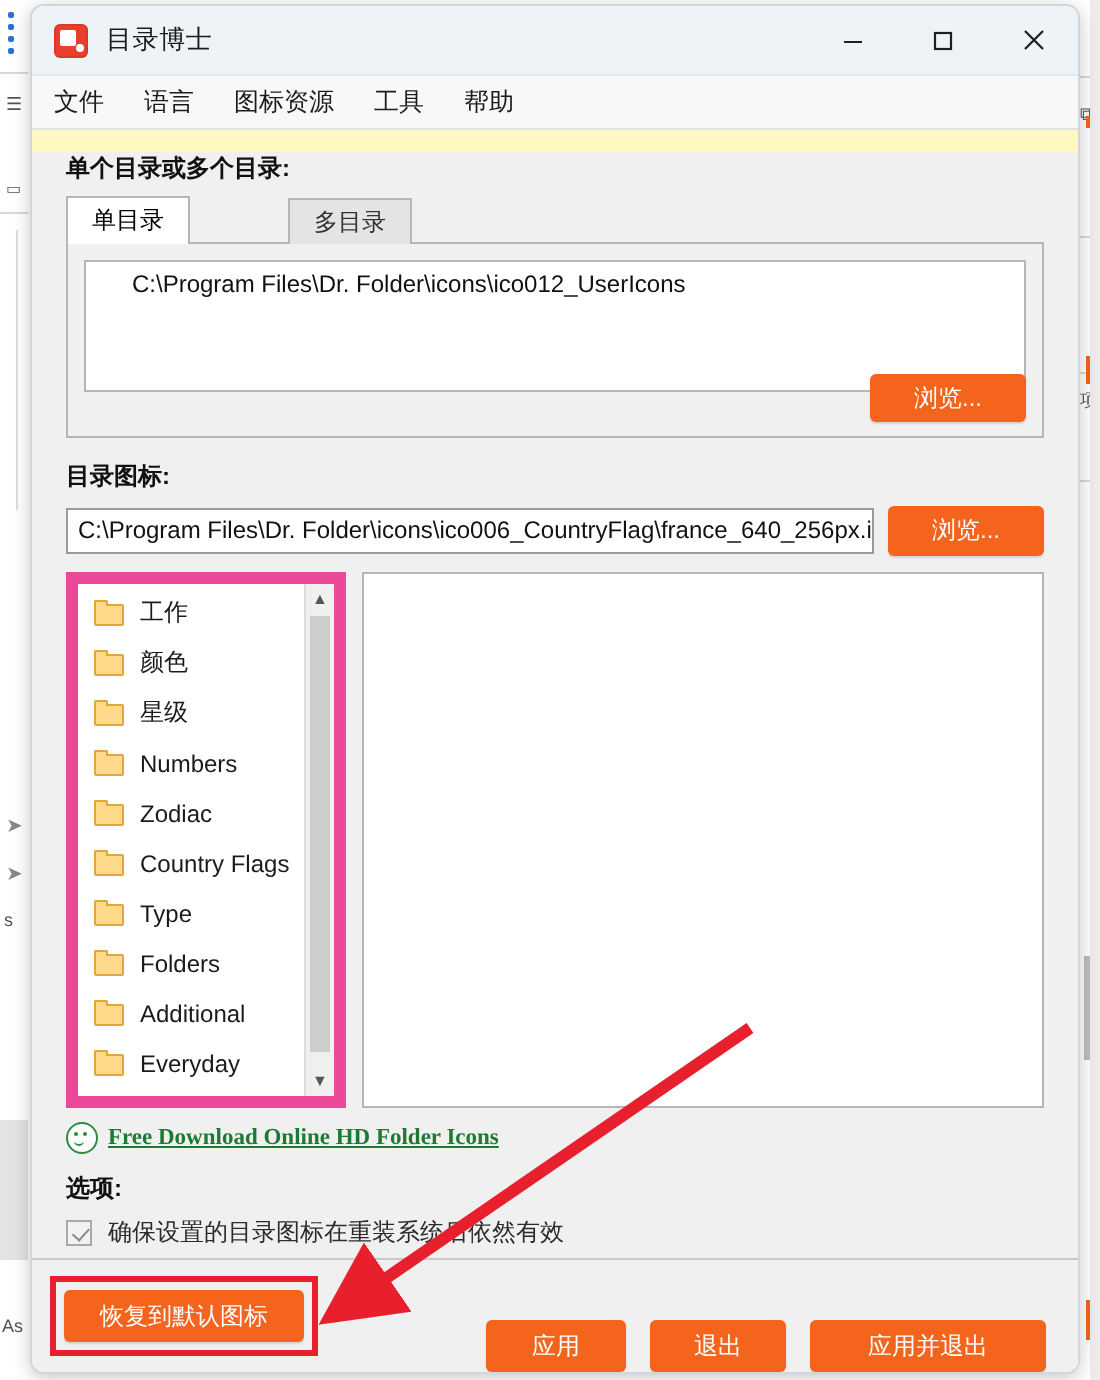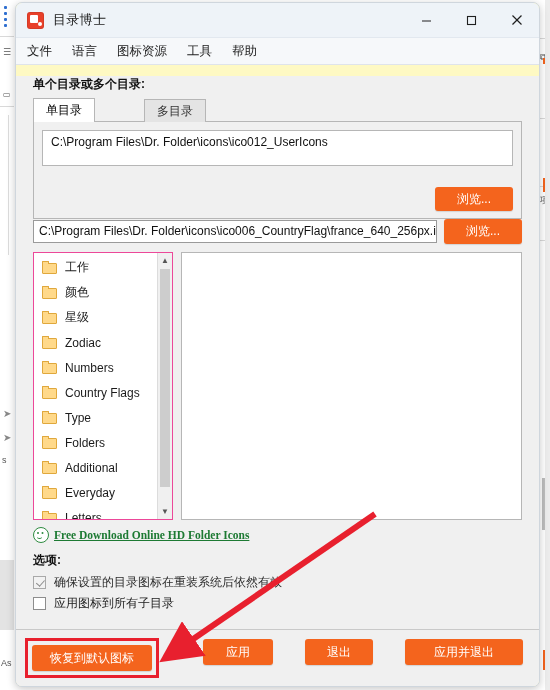--- a/index.html
+++ b/index.html
@@ -76,23 +76,23 @@
     margin-right:1px;
   }
   .tab.active{background:#ffffff;color:#000;border-color:#b6b6b6;height:23px;line-height:23px;}
 
   
   #tabpanel{
     border:1px solid #b6b6b6;background:#f0f0f0;margin-left:3px;margin-right:3px;
     height:96px;position:relative;margin-top:-1px;
   }
   #multiline{
-    position:absolute;left:8px;top:8px;right:8px;height:36px;
+    position:absolute;left:8px;top:8px;right:8px;height:66px;
     background:#ffffff;border:1px solid #b6b6b6;
-    font-size:12px;color:#111;padding:4px 8px;box-sizing:border-box;
+    font-size:12px;color:#111;padding:4px 23px;box-sizing:border-box;
     overflow:hidden;white-space:pre-wrap;
   }
   .btn-orange{
     background:#f4641d;color:#ffffff;border:none;border-radius:3px;
     font-size:12px;font-family:inherit;cursor:default;
     box-shadow:0 1px 1px rgba(0,0,0,.12);
   }
   #browse1{position:absolute;right:8px;bottom:7px;width:78px;height:24px;}
 
   
@@ -100,21 +100,21 @@
   #iconpath{
     flex:1;height:23px;background:#ffffff;border:1px solid #9a9a9a;
     font-size:12px;color:#111;padding:0 5px;box-sizing:border-box;
     line-height:21px;white-space:nowrap;overflow:hidden;
   }
   #browse2{margin-left:7px;width:78px;height:25px;}
 
   
   #listsrow{display:flex;margin:8px 3px 0 3px;height:268px;}
   #leftlist{
-    width:140px;background:#ffffff;border:1px solid #ec4899;
+    width:140px;background:#ffffff;border:6px solid #ec4899;
     position:relative;overflow:hidden;box-sizing:border-box;
   }
   #listinner{position:absolute;left:0;top:0;right:15px;bottom:0;overflow:hidden;padding-top:2px;}
   .folder-item{height:25px;display:flex;align-items:center;padding-left:8px;font-size:12px;color:#1b1b1b;}
   .folder-ico{width:16px;height:13px;margin-right:7px;position:relative;flex:none;}
   .folder-ico:before{
     content:"";position:absolute;left:0;top:2px;width:15px;height:11px;
     background:#ffd98a;border:1px solid #e0a83c;border-radius:1px;box-sizing:border-box;
   }
   .folder-ico:after{
@@ -167,21 +167,21 @@
   
   #footer{
     position:absolute;left:0;right:0;bottom:0;height:56px;
     background:#f0f0f0;border-top:1px solid #c9c9c9;
   }
   #restorebtn{position:absolute;left:16px;top:15px;width:120px;height:26px;}
   #redbox{
     position:absolute;left:9px;top:8px;width:134px;height:40px;
     border:3px solid #e8202e;box-sizing:border-box;pointer-events:none;
   }
-  .footer-right{position:absolute;right:16px;top:9px;display:flex;gap:20px;}
+  .footer-right{position:absolute;right:16px;top:30px;display:flex;}
   .footer-right .btn-orange{height:26px;margin-left:12px;}
   #applybtn{width:70px;}
   #applyexitbtn{width:118px;}
   #exitbtn{width:68px;}
 
   #arrow{position:absolute;left:0;top:0;width:550px;height:690px;pointer-events:none;}
 </style>
 </head>
 <body>
 
@@ -256,20 +256,21 @@
     <div id="tabs">
       <div class="tab active">单目录</div>
       <div class="tab">多目录</div>
     </div>
 
     <div id="tabpanel">
       <div id="multiline">C:\Program Files\Dr. Folder\icons\ico012_UserIcons</div>
       <button id="browse1" class="btn-orange">浏览...</button>
     </div>
 
+    <div class="section-label">目录图标:</div>
 
     <div id="iconpathrow">
       <div id="iconpath">C:\Program Files\Dr. Folder\icons\ico006_CountryFlag\france_640_256px.ico</div>
       <button id="browse2" class="btn-orange">浏览...</button>
     </div>
 
     <div id="listsrow">
       <div id="leftlist">
         <div id="listinner">
           <div class="folder-item">
@@ -279,25 +280,25 @@
           <div class="folder-item">
               <span class="folder-ico"></span>
               <span>颜色</span>
             </div>
           <div class="folder-item">
               <span class="folder-ico"></span>
               <span>星级</span>
             </div>
           <div class="folder-item">
               <span class="folder-ico"></span>
+              <span>Numbers</span>
+            </div>
+          <div class="folder-item">
+              <span class="folder-ico"></span>
               <span>Zodiac</span>
-            </div>
-          <div class="folder-item">
-              <span class="folder-ico"></span>
-              <span>Numbers</span>
             </div>
           <div class="folder-item">
               <span class="folder-ico"></span>
               <span>Country Flags</span>
             </div>
           <div class="folder-item">
               <span class="folder-ico"></span>
               <span>Type</span>
             </div>
           <div class="folder-item">

